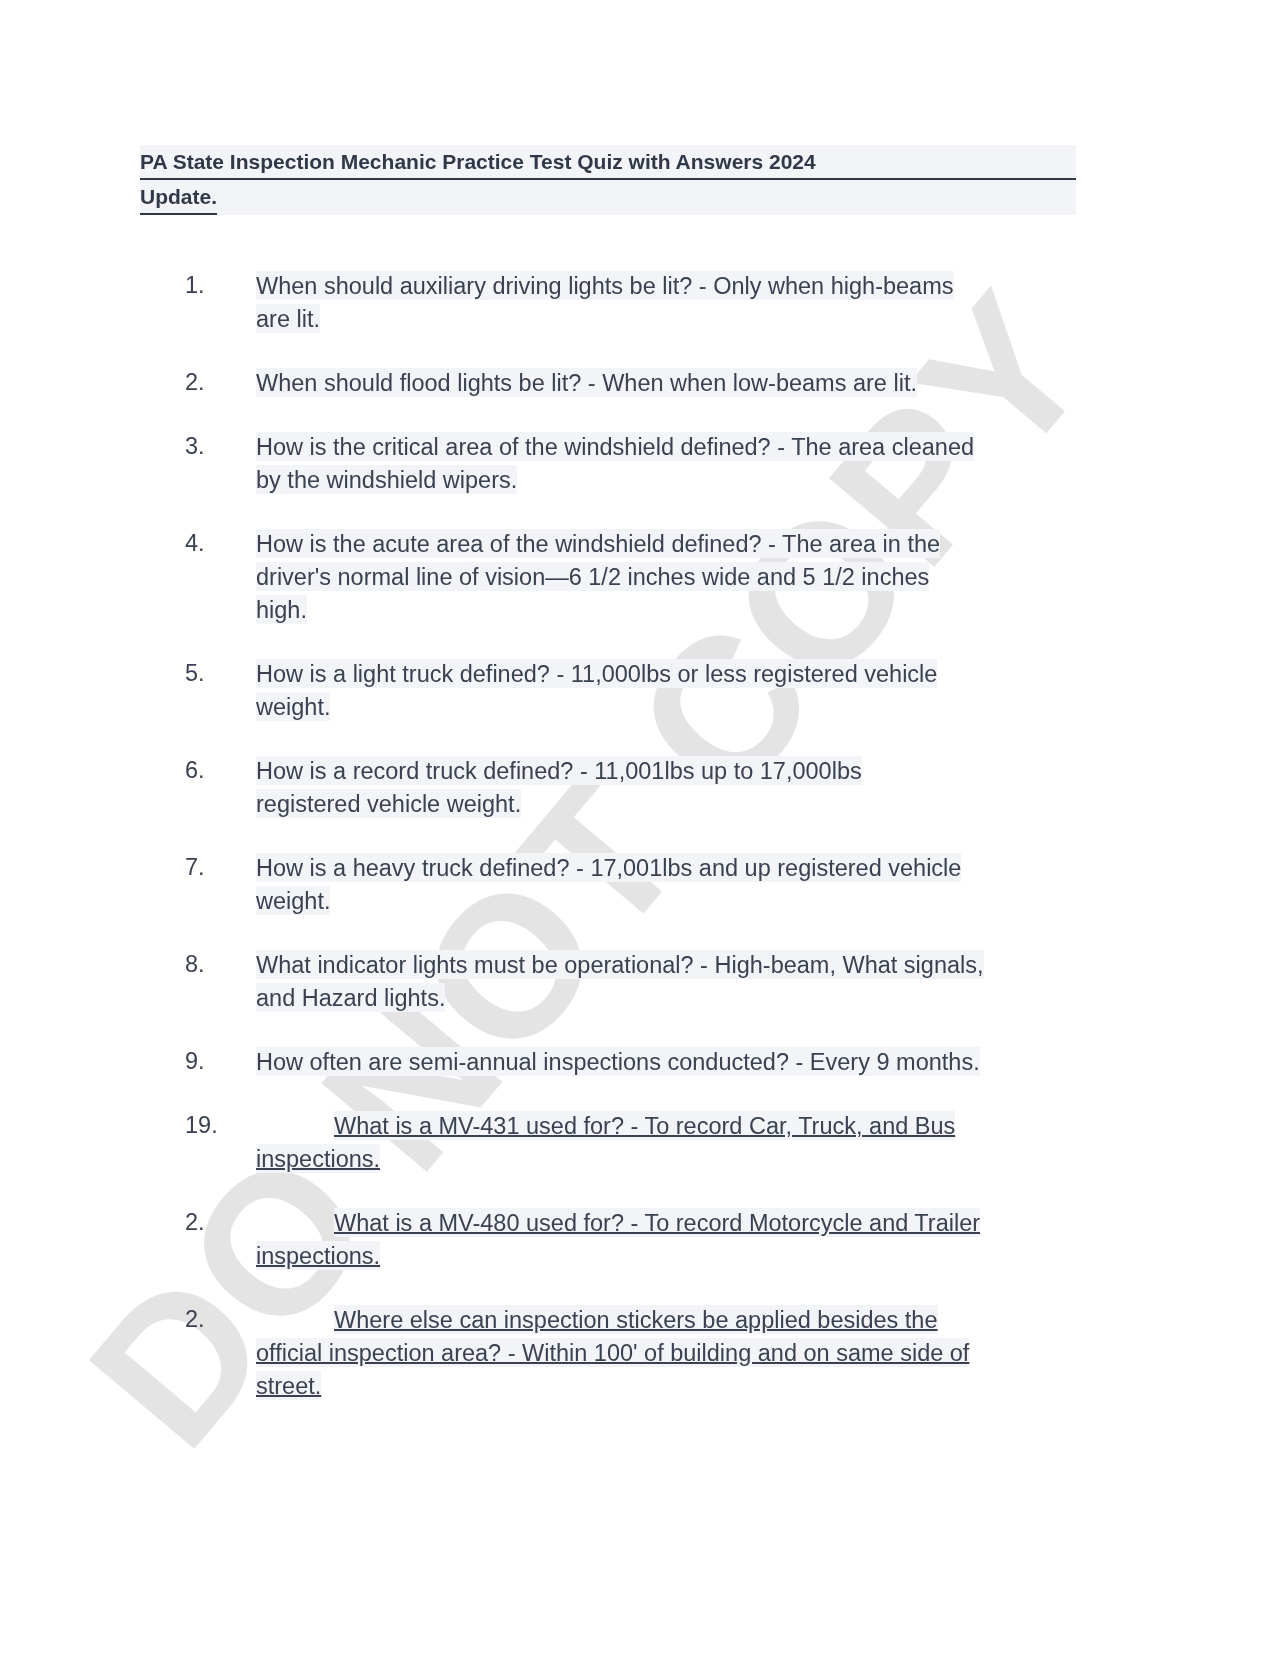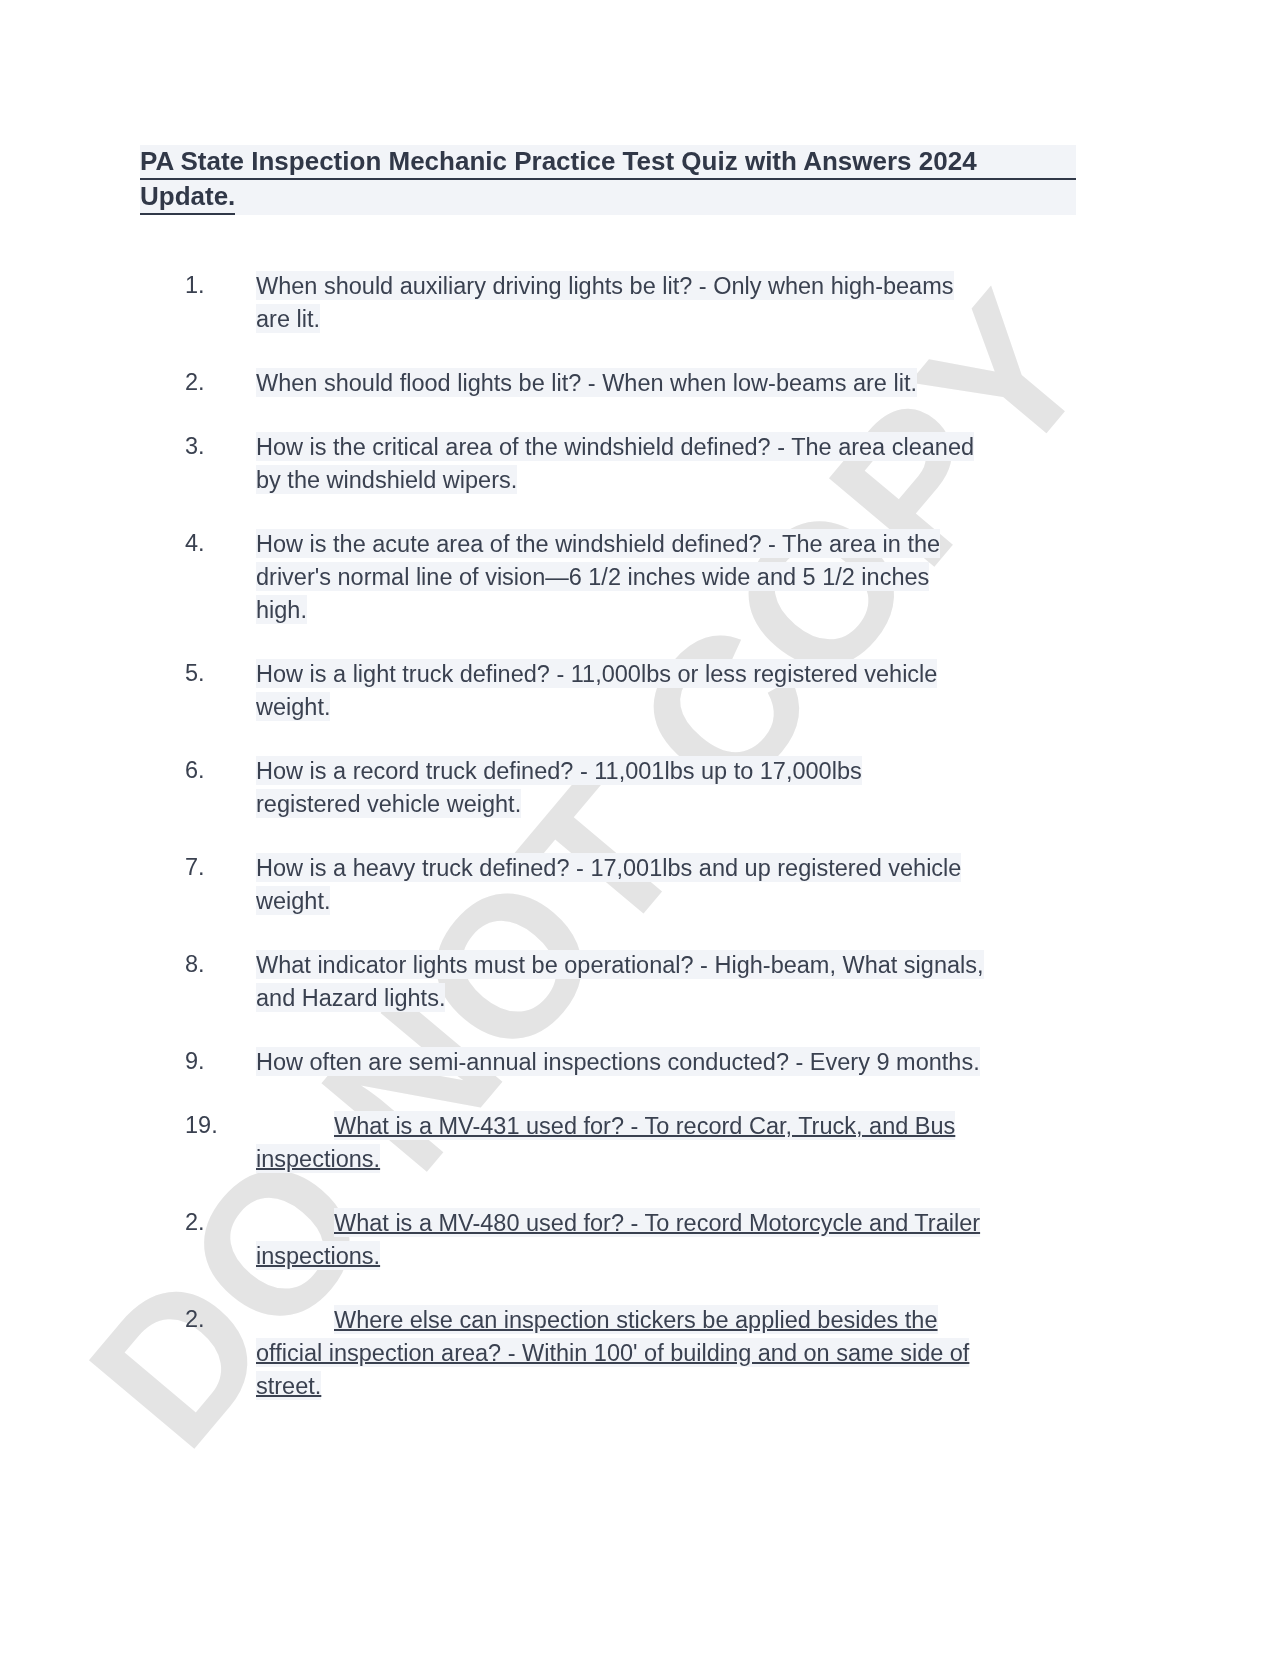--- a/index.html
+++ b/index.html
@@ -35,21 +35,21 @@
     user-select:none;
   }
   .content{
     position:absolute;
     left:140px;top:145px;
     width:936px;
     z-index:1;
   }
   .title{
     margin:0 0 54px 0;
-    font-size:26px;
+    font-size:21px;
     font-weight:bold;
     line-height:33px;
     color:var(--title-text);
     background:var(--highlight);
   }
   .title .t1{
     display:block;
     border-bottom:2px solid var(--title-text);
   }
   .title .t2{

